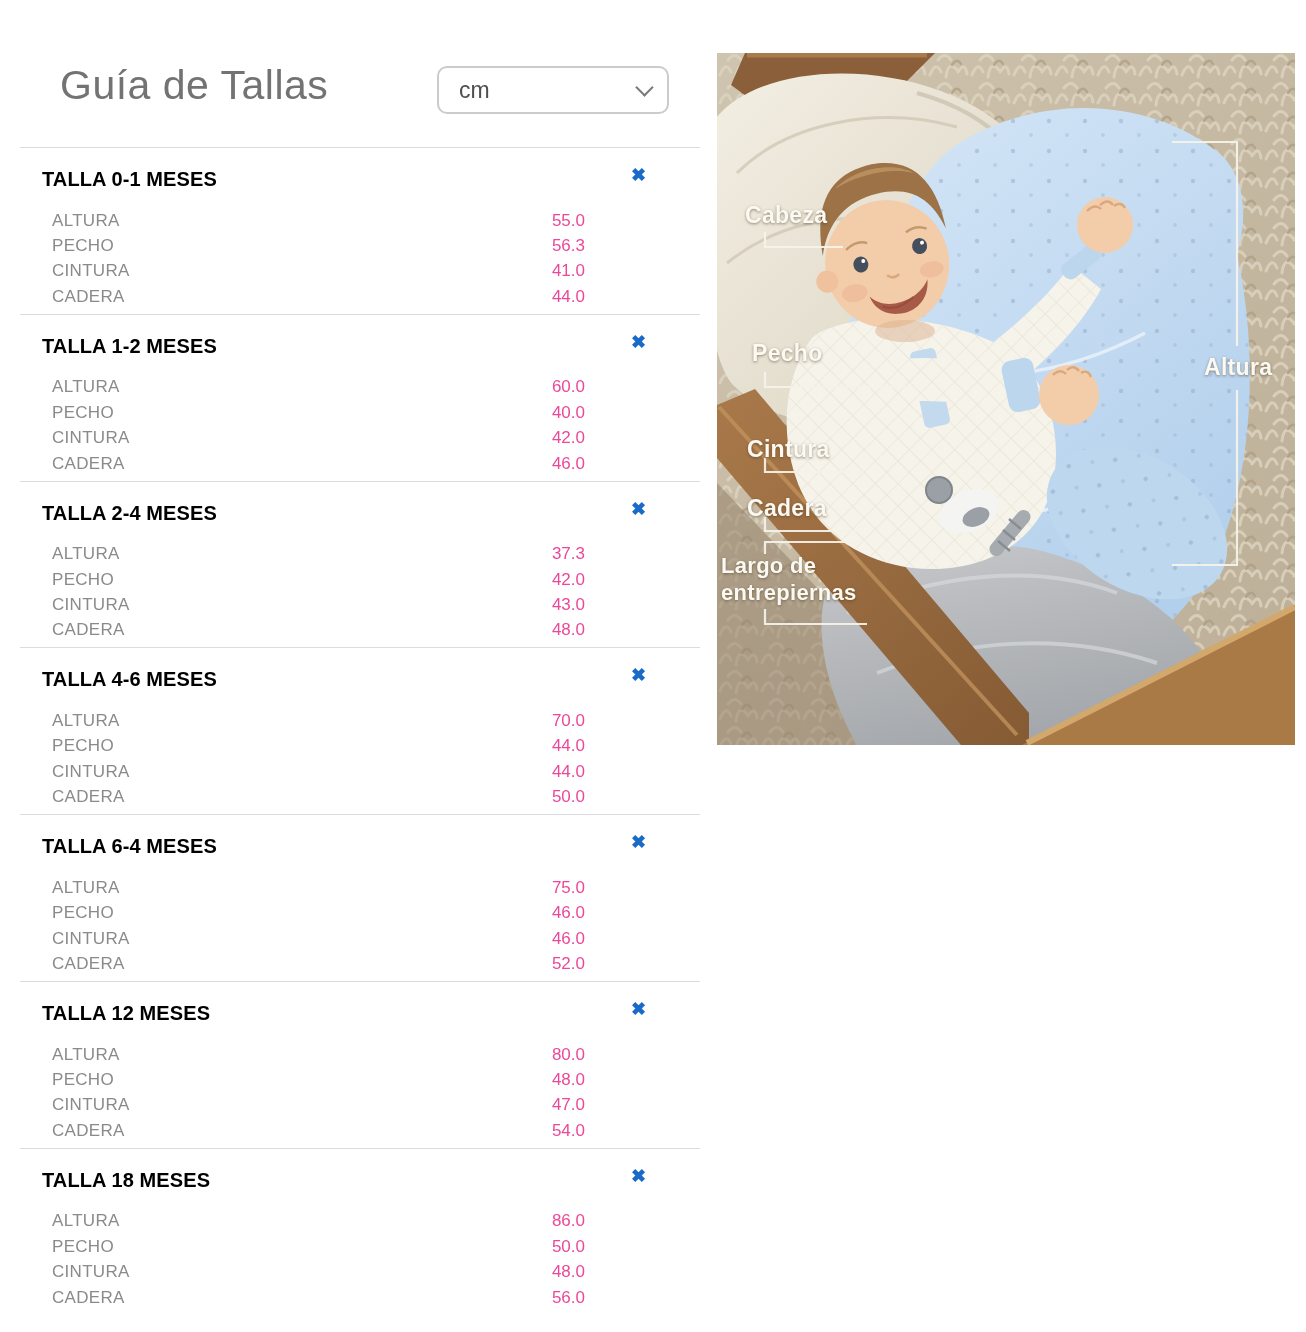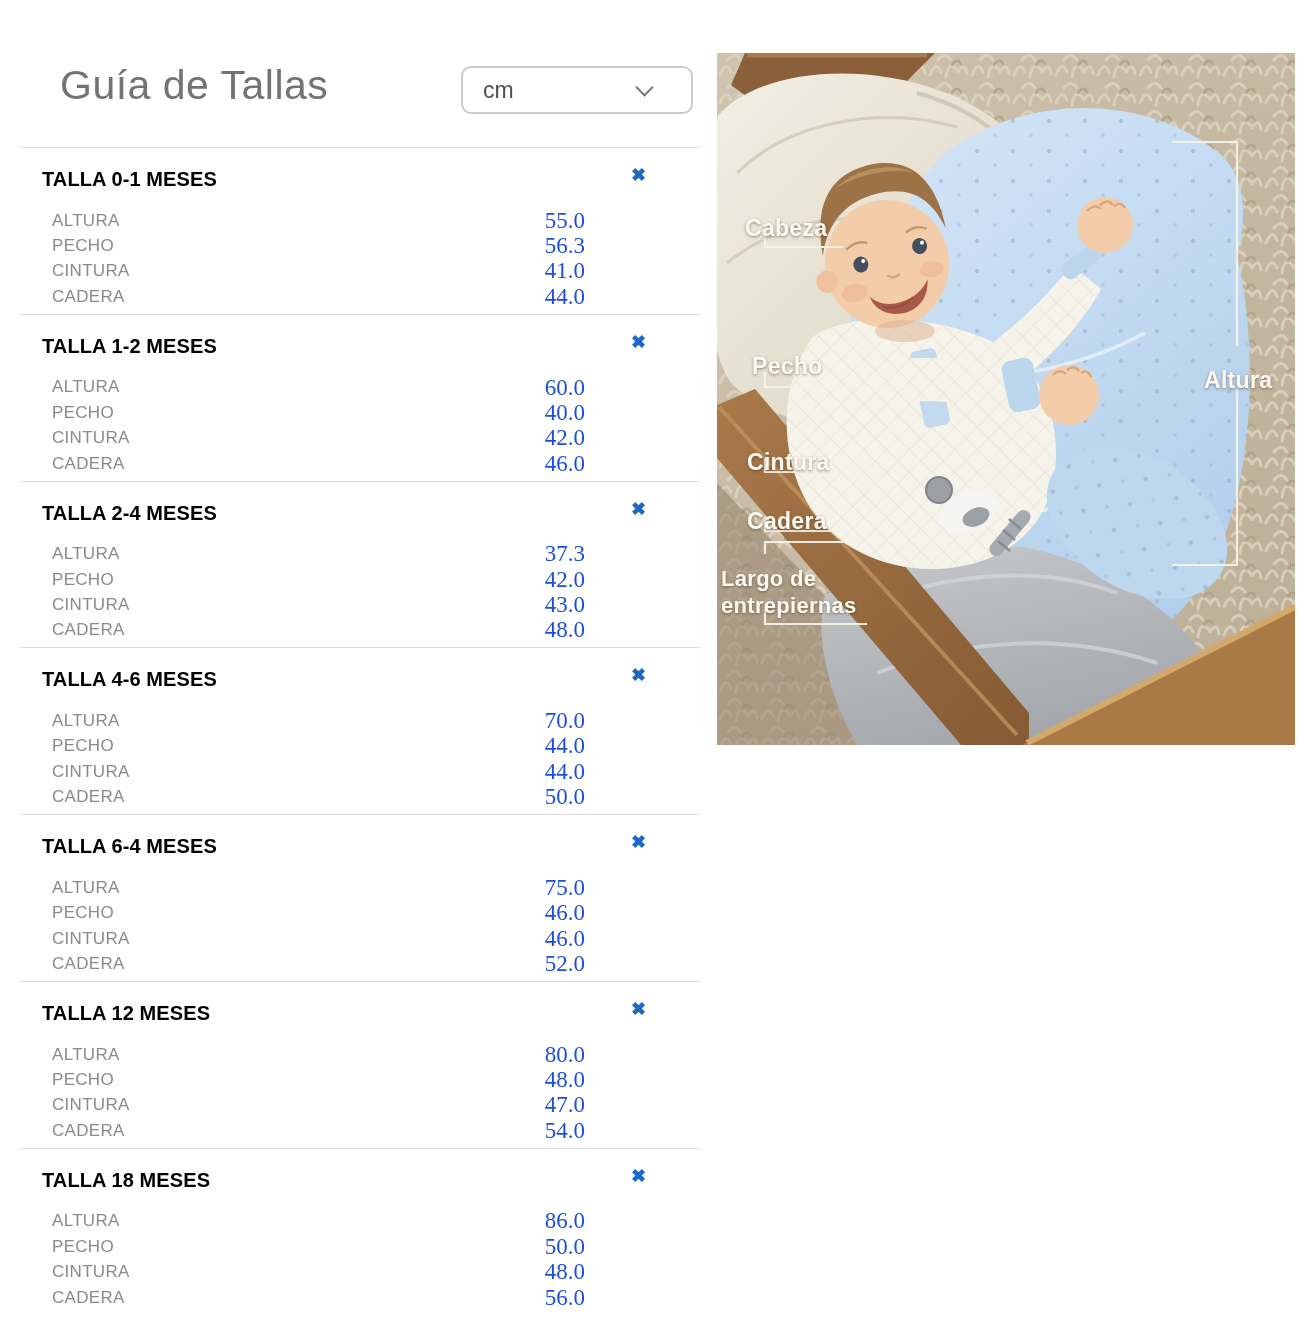--- a/index.html
+++ b/index.html
@@ -11,21 +11,20 @@
   .page-title{
     position:absolute;left:60px;top:62px;font-size:41px;font-weight:400;
     color:#737373;letter-spacing:.5px;
   }
   .unit-select-wrap{position:absolute;left:437px;top:66px;width:232px;height:48px;}
   .unit-select{
     width:100%;height:100%;border:2px solid #cbcbcb;border-radius:10px;
     background:#fff;color:#4f4f51;font-size:23px;padding:0 0 0 20px;
     -webkit-appearance:none;appearance:none;outline:none;
     font-family:"Liberation Sans","DejaVu Sans",sans-serif;
-    margin-left:24px;
   }
   .chevron{
     position:absolute;right:18px;top:15px;width:11px;height:11px;
     border-right:2.5px solid #7a7a7a;border-bottom:2.5px solid #7a7a7a;
     transform:rotate(45deg);pointer-events:none;
   }
   .sections{position:absolute;left:20px;top:147px;width:680px;}
   .size-section{
     position:relative;height:166.8px;border-top:1px solid #dcdcdc;box-sizing:border-box;
   }
@@ -34,29 +33,29 @@
     color:#000000;letter-spacing:.1px;
   }
   .remove-size-button{
     position:absolute;right:52px;top:16px;background:none;border:none;cursor:pointer;
     padding:2px;line-height:1;
   }
   .close-glyph{font-size:18px;font-weight:700;color:#1a6bc8;}
   .measure-rows{position:absolute;left:32px;right:115px;top:60px;}
   .measure-row{display:flex;justify-content:space-between;align-items:center;height:25.4px;}
   .measure-label{font-size:17px;color:#8a8a8a;letter-spacing:.3px;}
-  .measure-value{font-size:23px;color:#1d4ed8;font-family:Liberation Serif, serif;}
+  .measure-value{font-size:17px;color:#ec4899;}
   
   .photo{
     position:absolute;left:717px;top:53px;width:578px;height:692px;overflow:hidden;
   }
   .photo svg{position:absolute;left:0;top:0;}
   .ph-label{
     position:absolute;color:#fbf9f2;font-weight:700;font-size:23px;letter-spacing:.3px;
-    text-shadow:0 1px 3px rgba(70,55,30,.55);white-space:nowrap;margin-top:13px;
+    text-shadow:0 1px 3px rgba(70,55,30,.55);white-space:nowrap;
   }
   .ph-label.largo{white-space:normal;width:140px;text-align:left;font-size:22px;line-height:27px;}
 </style>
 </head>
 <body>
 
 <div id="stage">
 
   <div class="page-title">Guía de Tallas</div>
 

